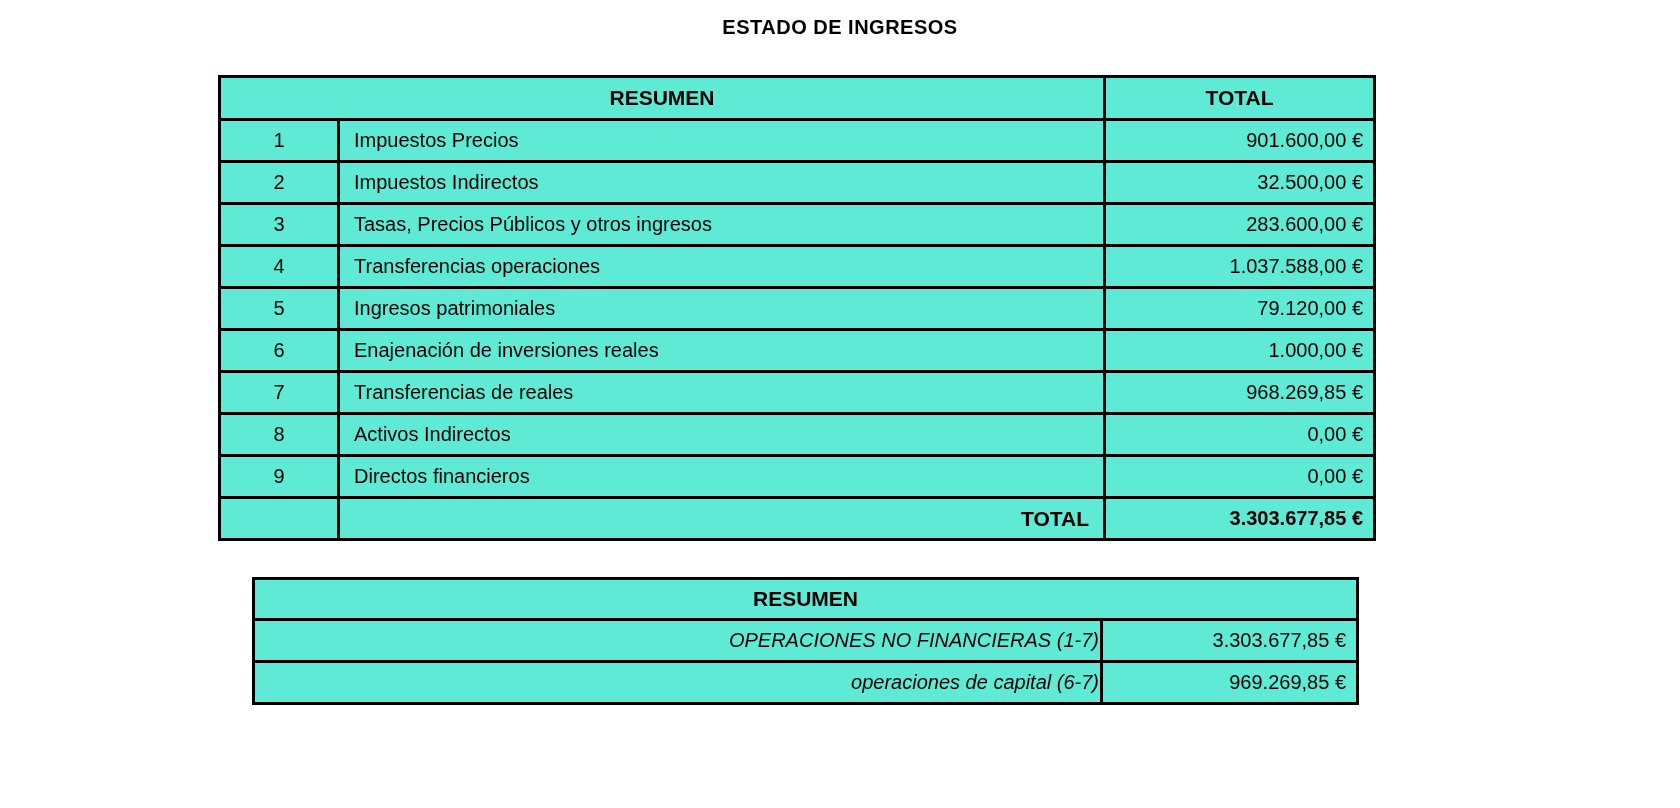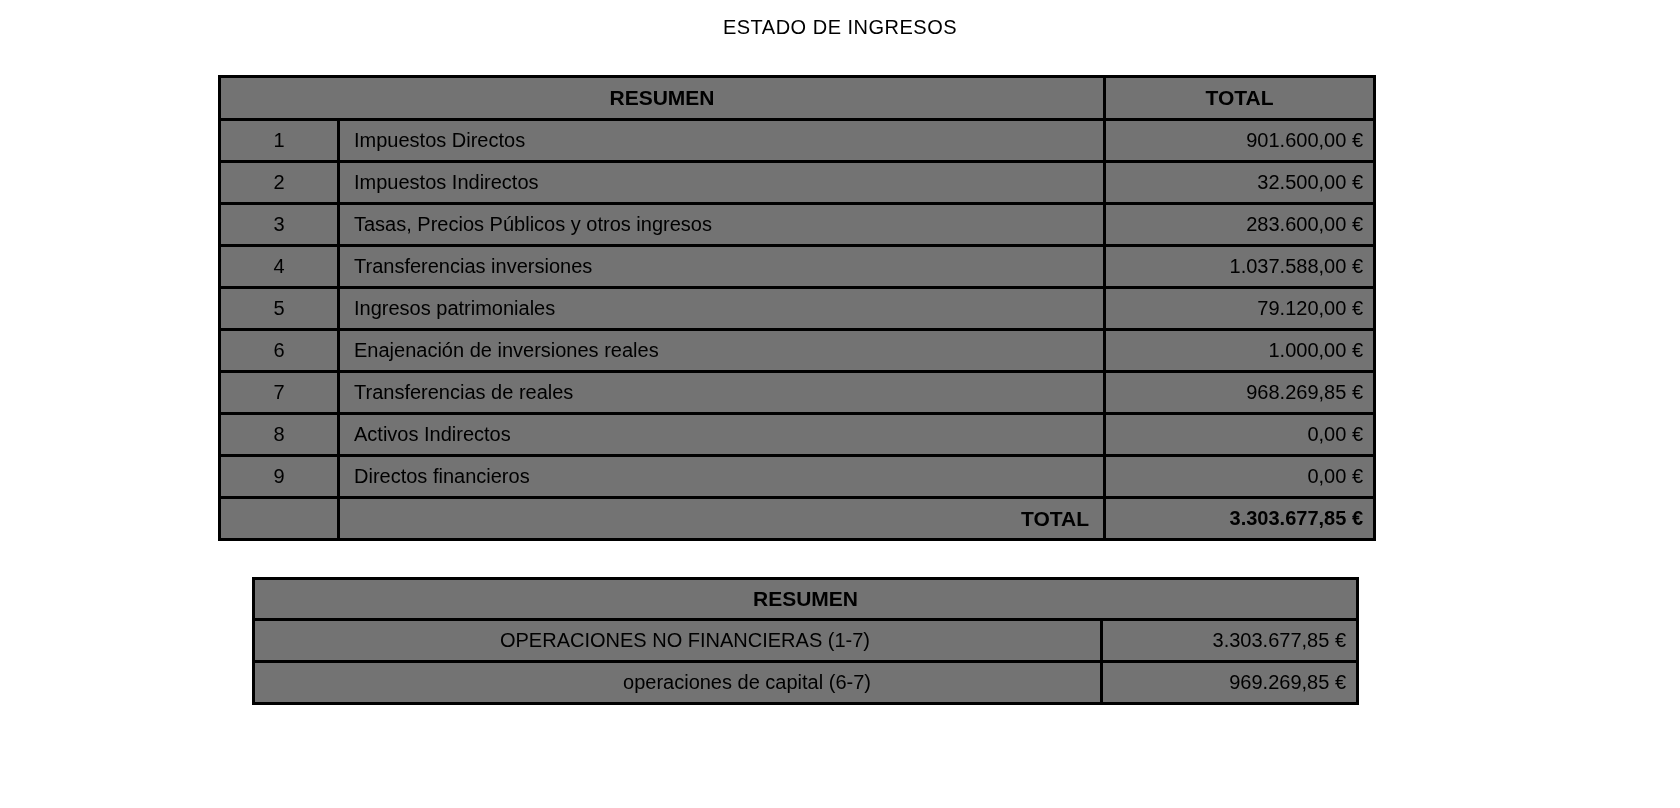--- a/index.html
+++ b/index.html
@@ -15,28 +15,28 @@
     color: #000000;
     overflow: hidden;
   }
   .doc-title {
     position: absolute;
     left: 0;
     top: 16px;
     width: 1680px;
     text-align: center;
     font-size: 20px;
-    font-weight: normal;
+    font-weight: bold;
     letter-spacing: 0.5px;
   }
   table {
     position: absolute;
     border-collapse: collapse;
     table-layout: fixed;
-    background: #737373;
+    background: #5eead4;
   }
   th, td {
     border: 3px solid #000000;
     font-size: 20px;
     vertical-align: middle;
     overflow: hidden;
     white-space: nowrap;
   }
   
   .income-table {
@@ -76,22 +76,23 @@
     width: 1104px;
   }
   .summary-table tr { height: 42px; }
   .summary-table thead tr { height: 41px; }
   .summary-table th {
     font-size: 21px;
     font-weight: bold;
     text-align: center;
   }
   .summary-table td.concept {
-    text-align: center;
+    text-align: right;
     padding-left: 16px;
+    font-style: italic;
   }
   .summary-table td.concept.indent {
     padding-left: 140px;
   }
   .summary-table td.amount {
     text-align: right;
     padding-right: 10px;
   }
 </style>
 </head>
@@ -107,36 +108,36 @@
   </colgroup>
   <thead>
     <tr>
       <th colspan="2">RESUMEN</th>
       <th>TOTAL</th>
     </tr>
   </thead>
   <tbody>
       <tr>
         <td class="num">1</td>
-        <td class="concept">Impuestos Directos</td>
+        <td class="concept">Impuestos Precios</td>
         <td class="amount">901.600,00 €</td>
       </tr>
       <tr>
         <td class="num">2</td>
         <td class="concept">Impuestos Indirectos</td>
         <td class="amount">32.500,00 €</td>
       </tr>
       <tr>
         <td class="num">3</td>
         <td class="concept">Tasas, Precios Públicos y otros ingresos</td>
         <td class="amount">283.600,00 €</td>
       </tr>
       <tr>
         <td class="num">4</td>
-        <td class="concept">Transferencias inversiones</td>
+        <td class="concept">Transferencias operaciones</td>
         <td class="amount">1.037.588,00 €</td>
       </tr>
       <tr>
         <td class="num">5</td>
         <td class="concept">Ingresos patrimoniales</td>
         <td class="amount">79.120,00 €</td>
       </tr>
       <tr>
         <td class="num">6</td>
         <td class="concept">Enajenación de inversiones reales</td>

